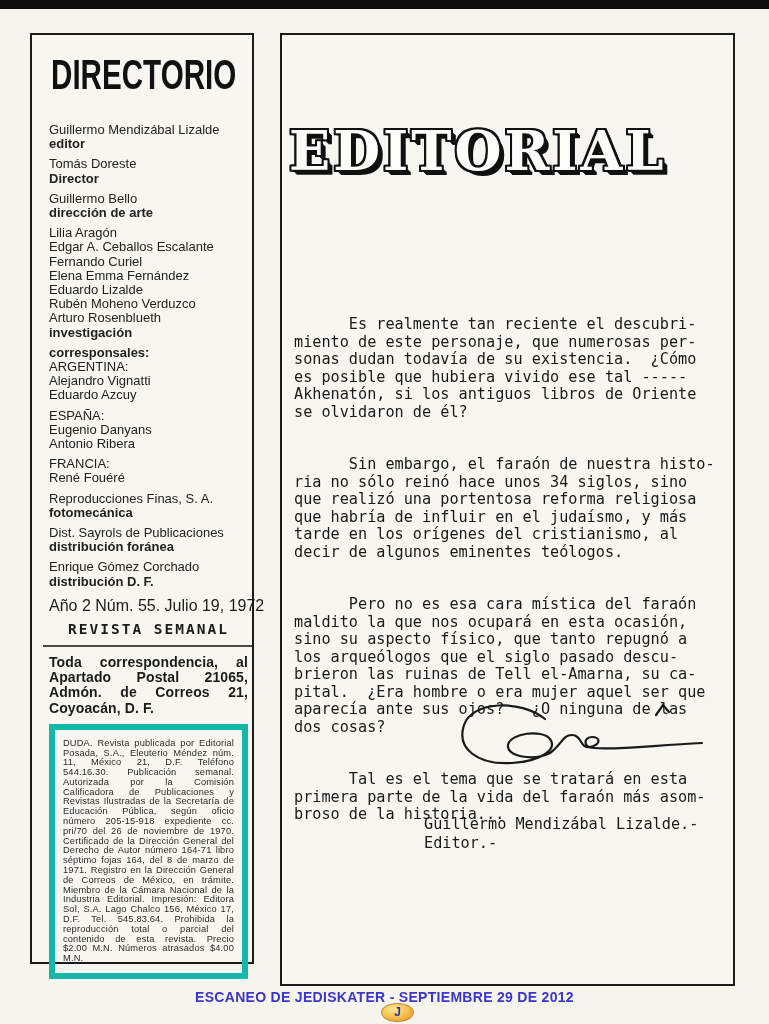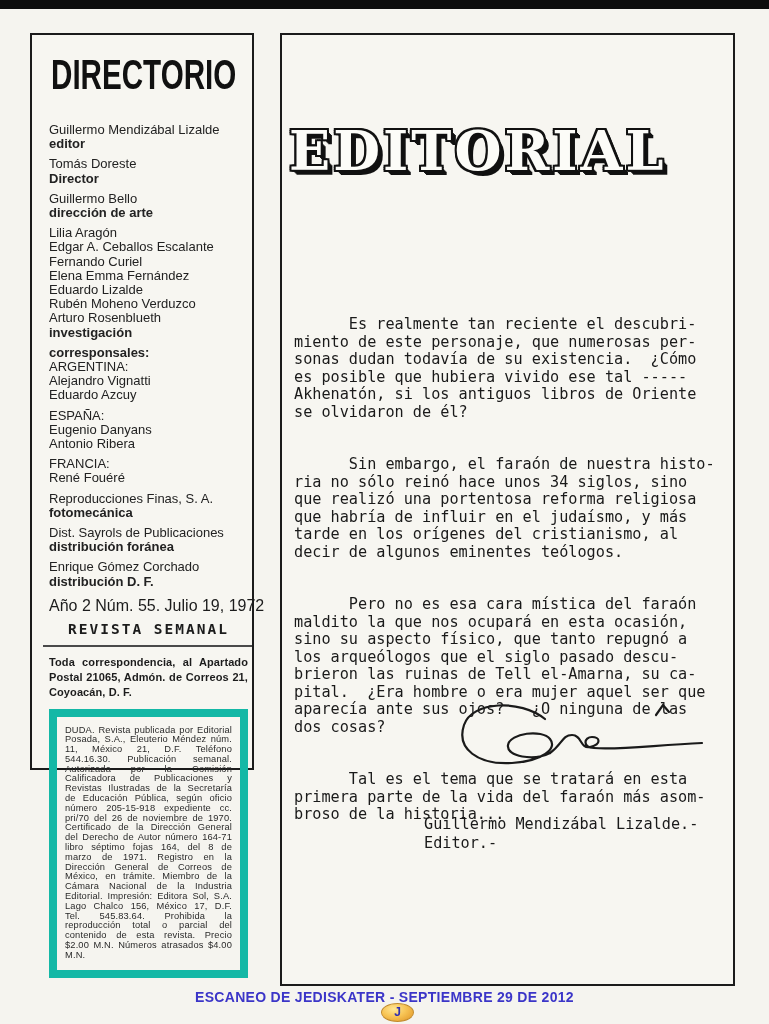--- a/index.html
+++ b/index.html
@@ -5,44 +5,44 @@
   html,body{margin:0;padding:0;}
   body{
     width:769px;height:1024px;position:relative;overflow:hidden;
     background:#f5f4ef;color:#1c1c1c;
     font-family:"Liberation Sans",sans-serif;
   }
   .topbar{position:absolute;top:0;left:0;width:769px;height:9px;background:#0d0d0d;}
 
   
   .leftbox{
-    position:absolute;left:30px;top:33px;width:224px;height:737px;
+    position:absolute;left:30px;top:33px;width:224px;height:931px;
     border:2px solid #1b1b1b;box-sizing:border-box;background:#f7f6f1;
     padding:14px 4px 0 17px;
   }
   .dir-title{
     font-weight:bold;font-size:40px;color:#111;line-height:40px;
     transform:scaleX(0.74) scaleY(1.05);transform-origin:left top;
     white-space:nowrap;margin:4px 0 30px 2px;
   }
   .grp{margin:0 0 6px 0;font-size:13px;line-height:14.2px;color:#222;}
   .grp .rl{font-weight:bold;}
   .grp .lead{font-weight:bold;}
   .issue{font-size:16px;margin:8px 12px 6px 0;white-space:nowrap;}
   .weekly{
     font-family:"DejaVu Sans Mono",monospace;font-weight:bold;
     font-size:14.5px;letter-spacing:2px;text-align:center;margin:4px 0 8px 0;
   }
   .rule{border:none;border-top:2px solid #4a4a4a;margin:6px -4px 8px -6px;}
   .corr{
-    font-weight:bold;font-size:11px;line-height:15.2px;
+    font-weight:bold;font-size:14px;line-height:15.2px;
     text-align:justify;margin:0 0 8px 0;letter-spacing:0.1px;
   }
   .legal{
-    border:8px solid #14b8a6;padding:9px 8px;box-sizing:border-box;
+    border:6px solid #14b8a6;padding:9px 8px;box-sizing:border-box;
     font-size:9.3px;line-height:9.8px;text-align:justify;
     letter-spacing:0.15px;word-spacing:1px;color:#2a2a2a;
   }
 
   
   .rightbox{
     position:absolute;left:280px;top:33px;width:455px;height:953px;
     border:2px solid #1b1b1b;box-sizing:border-box;background:#f7f6f1;
   }
   .ed-title{

